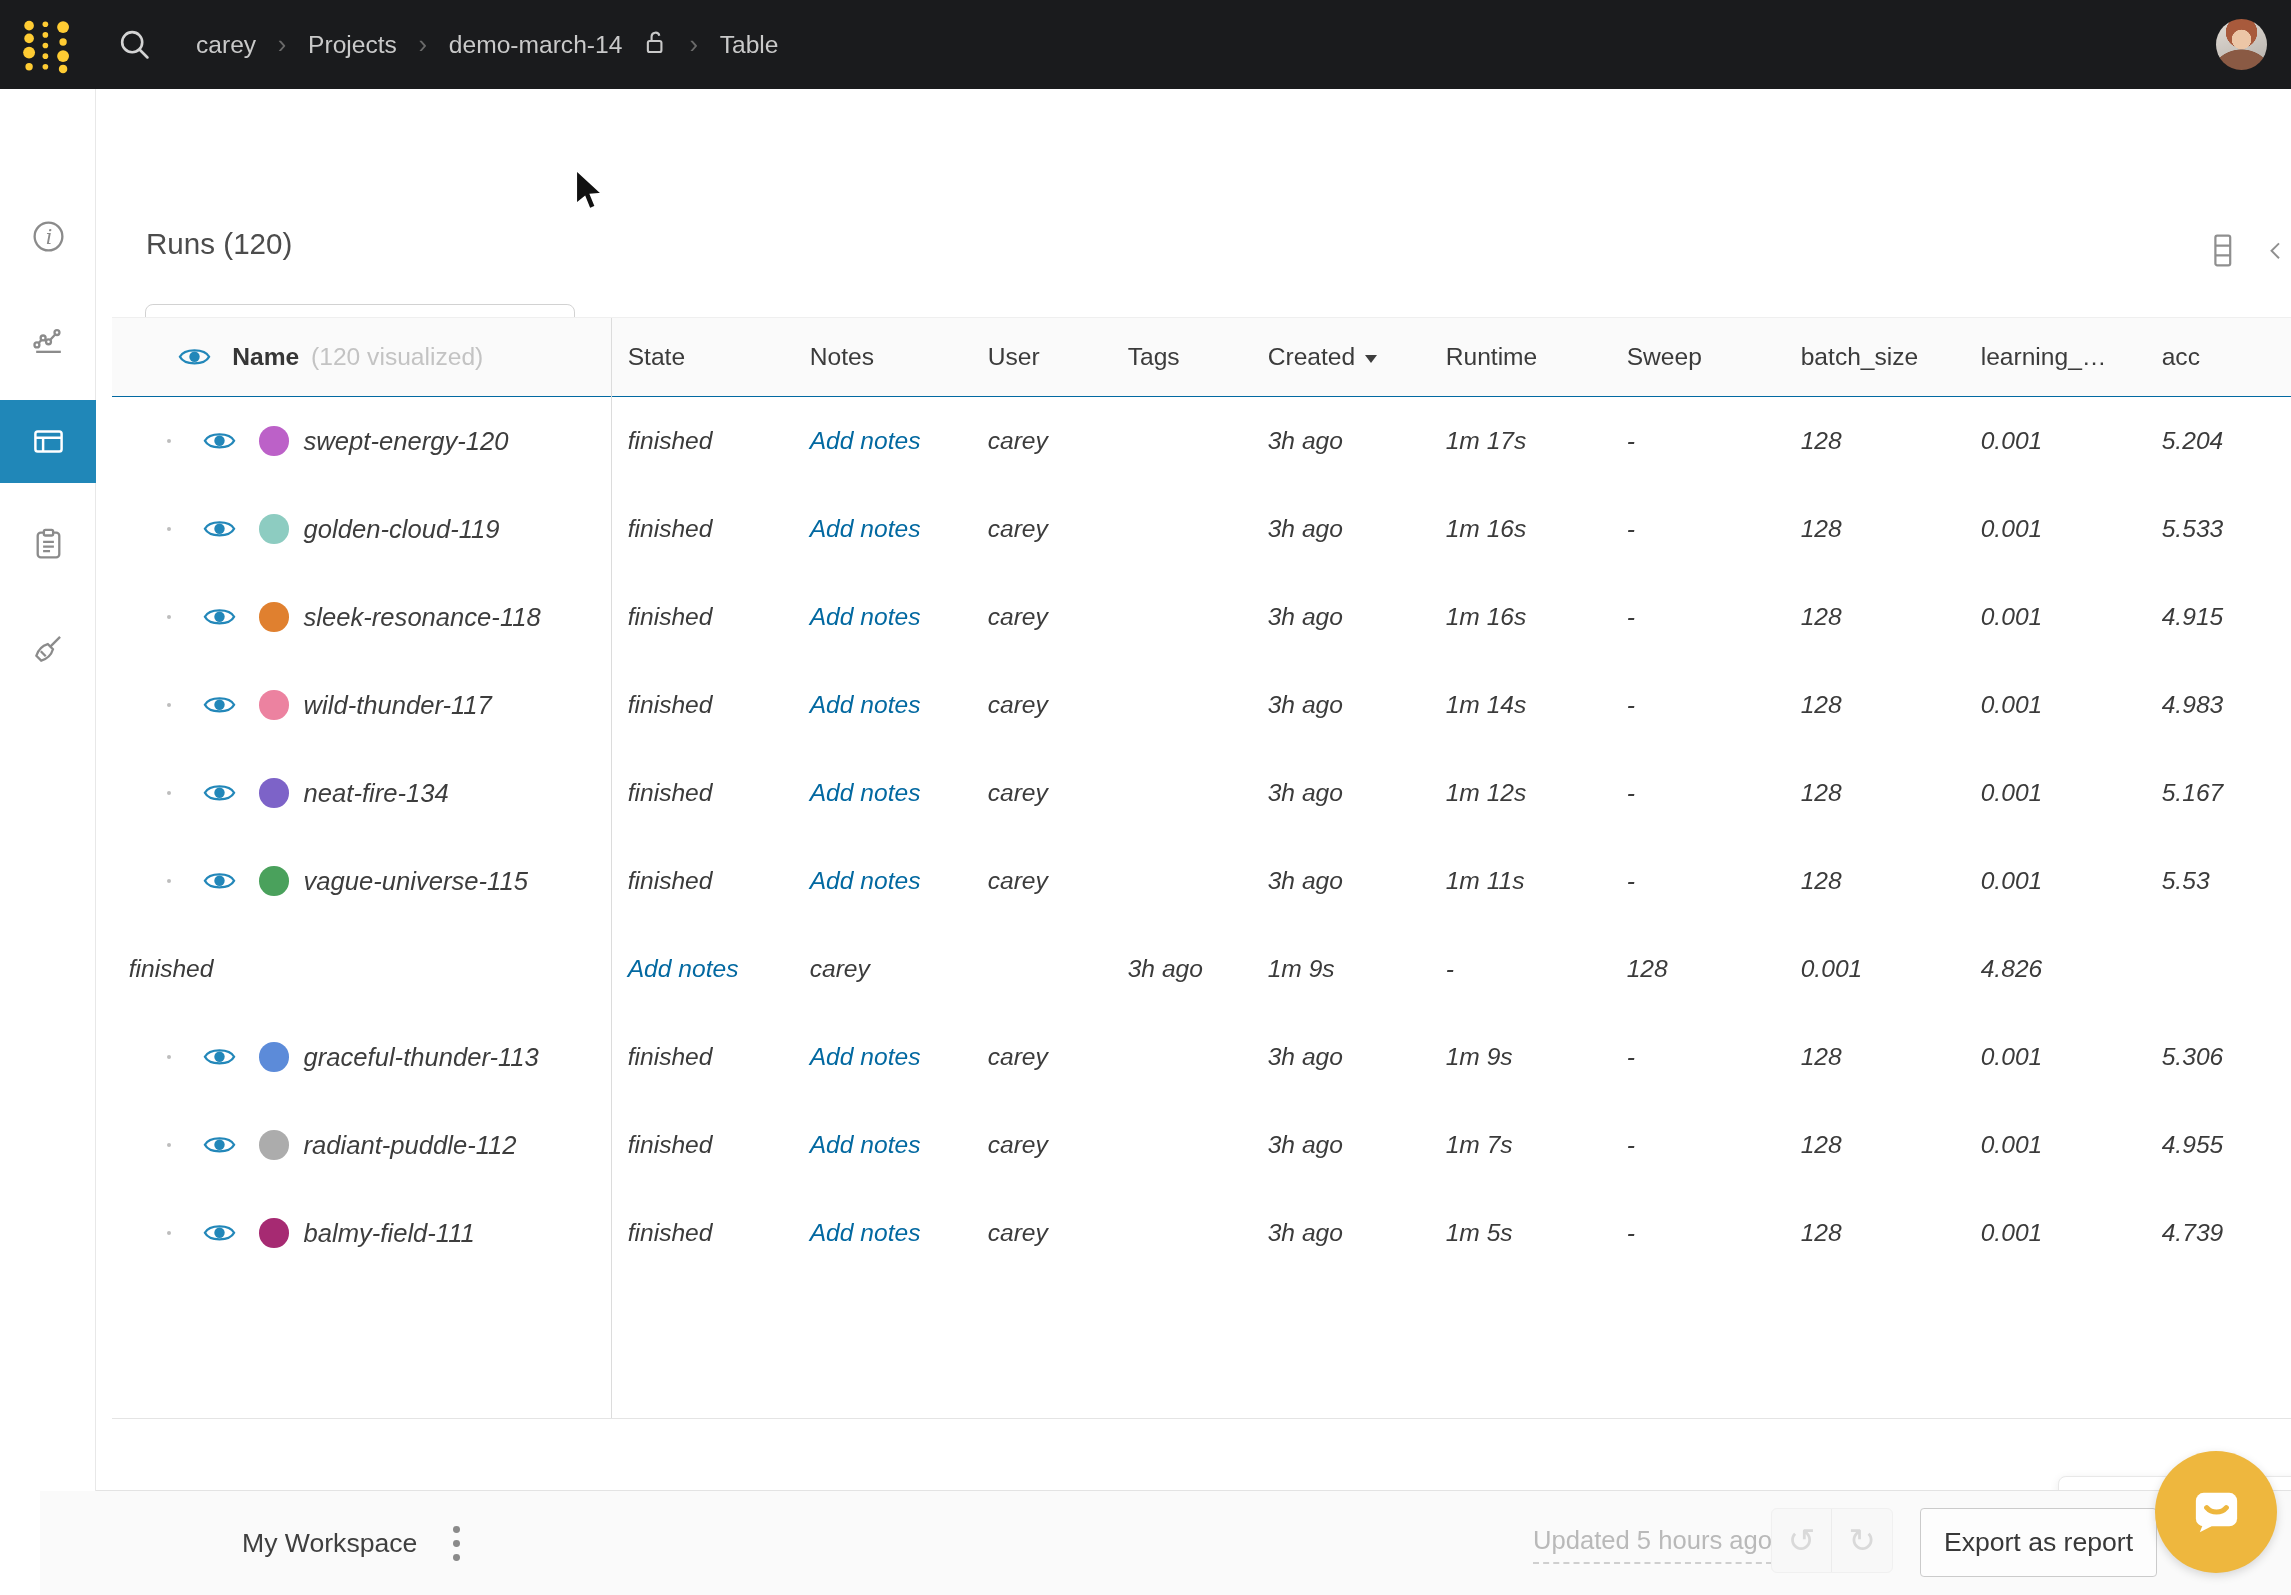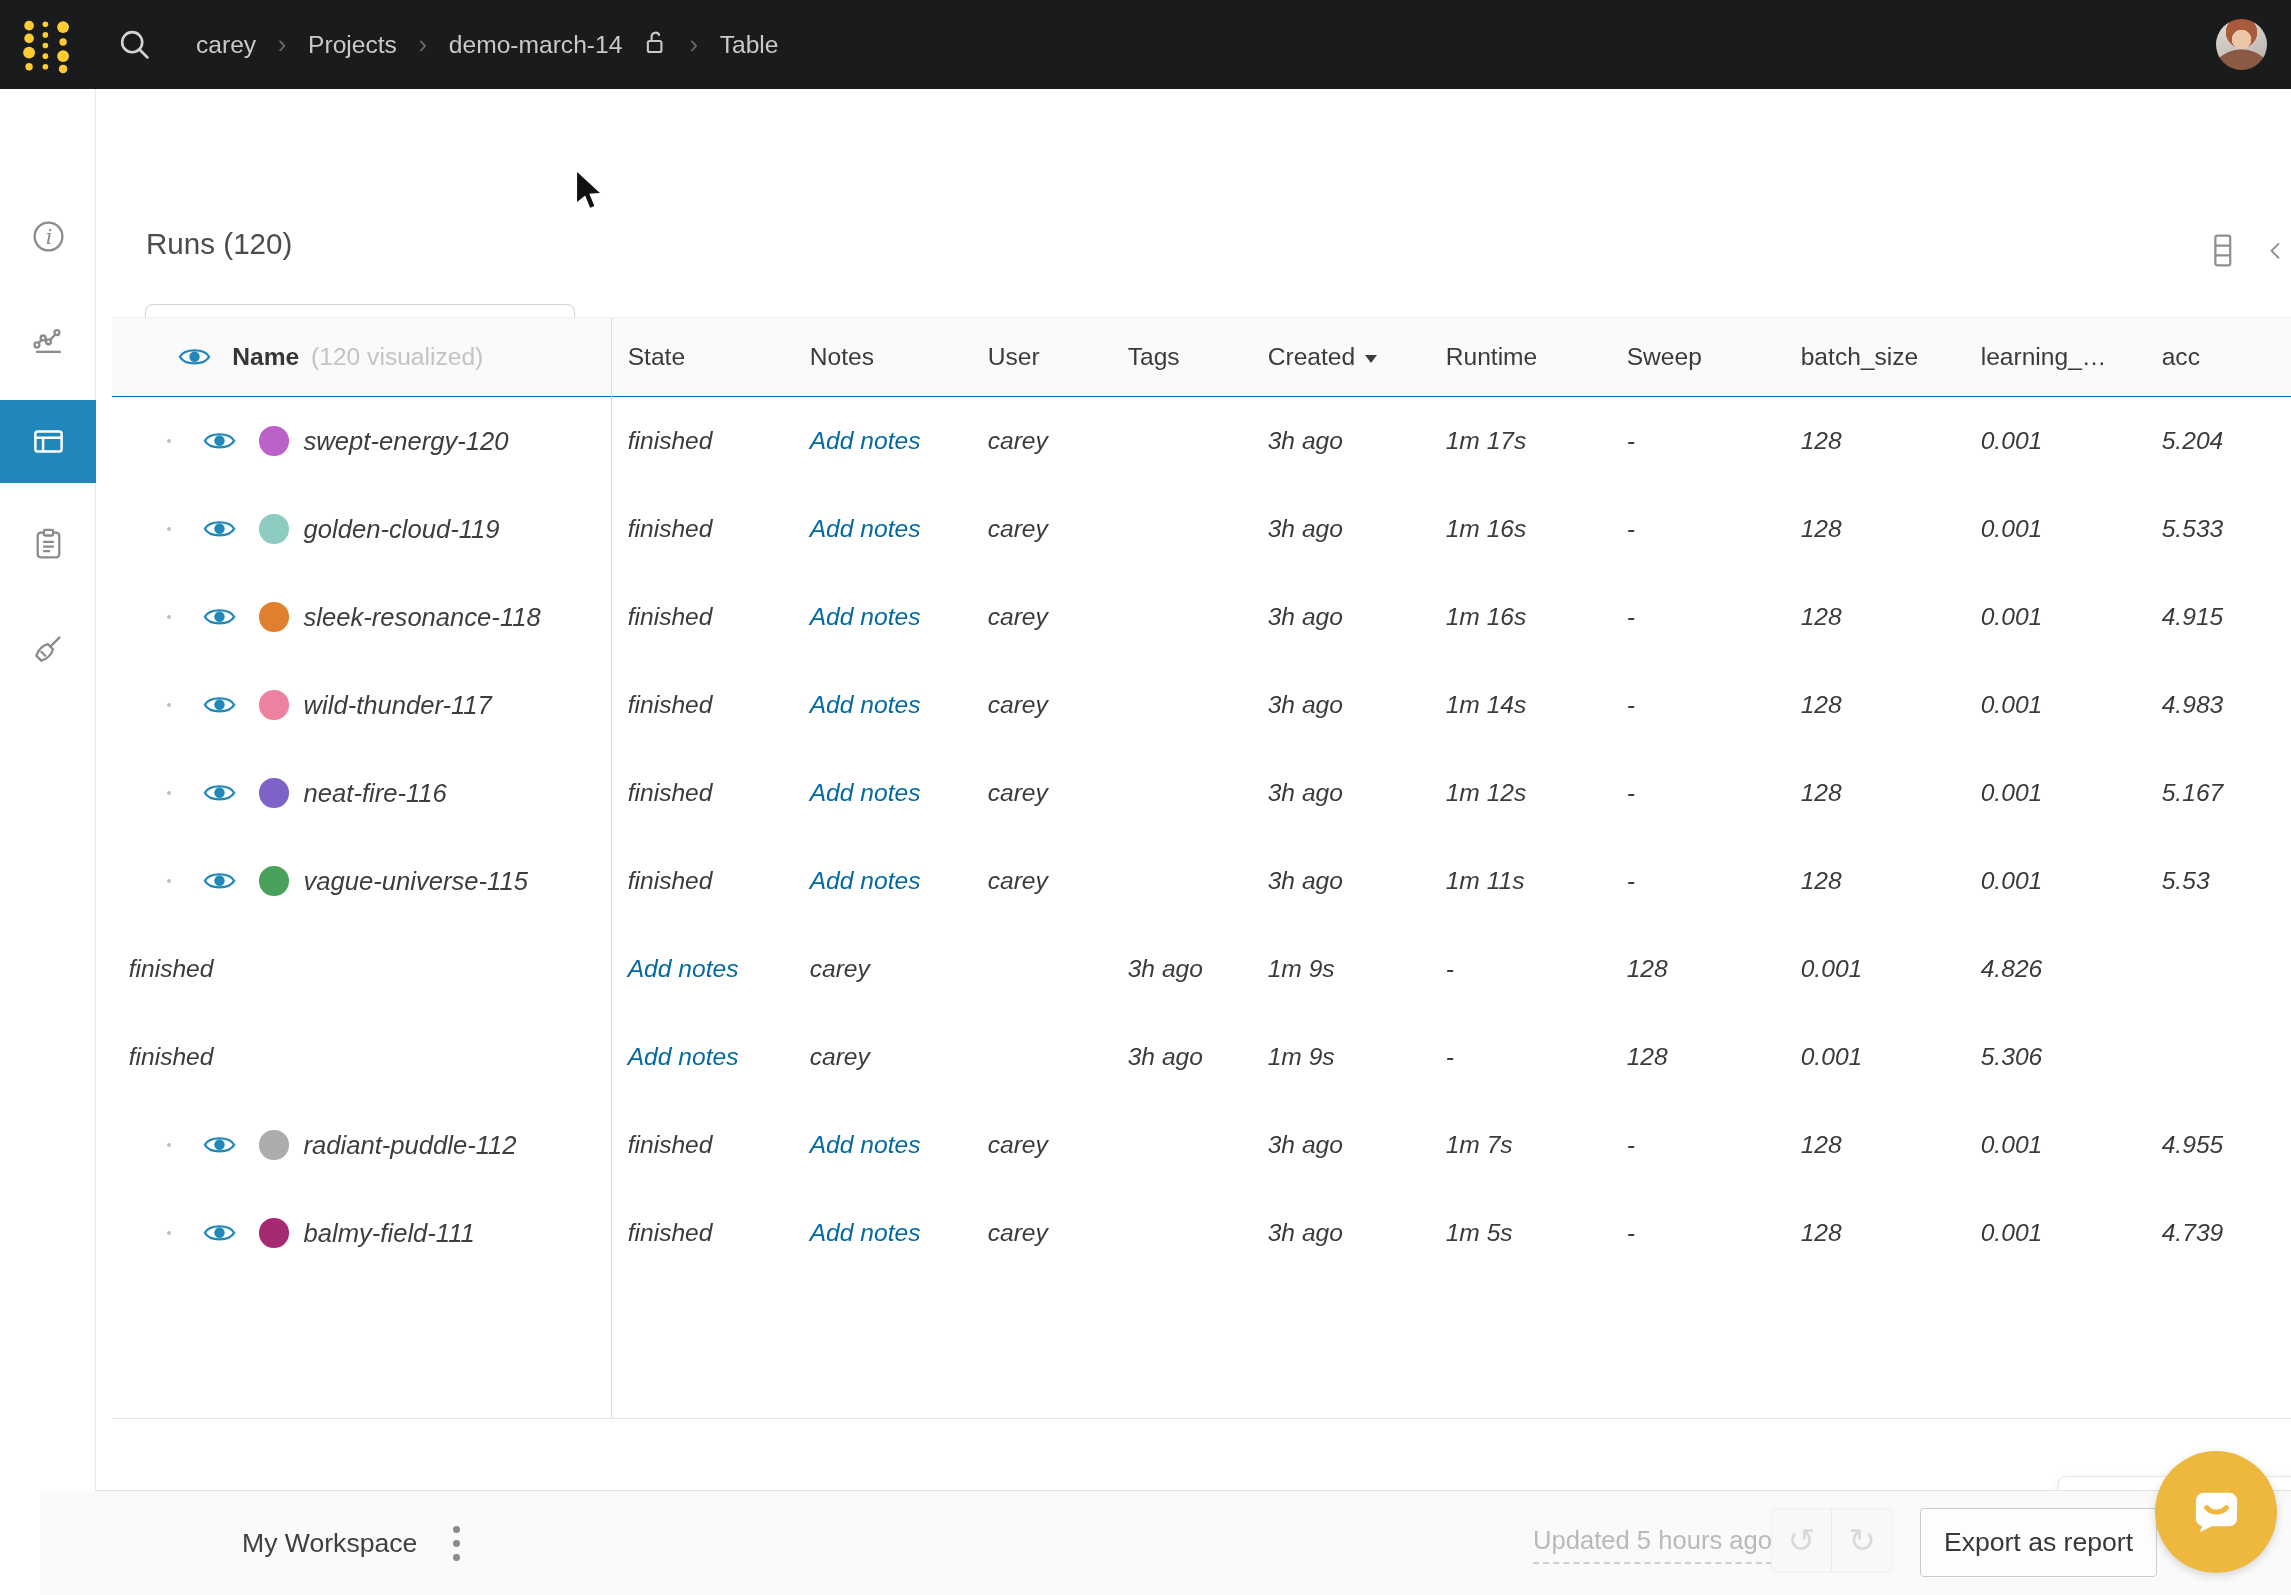--- a/index.html
+++ b/index.html
@@ -424,21 +424,21 @@
         <div class="trow rgrid">
           <div class="cname">
             <span class="dragdot"></span>
             <span class="eyewrap">
               <svg viewBox="0 0 26 18" width="33" height="23.6">
                 <path d="M1.5 9C5 2.2 21 2.2 24.5 9 21 15.8 5 15.8 1.5 9Z" fill="none" stroke="#2287b9" stroke-width="1.8"></path>
                 <circle cx="13" cy="9" r="4.1" fill="#2287b9"></circle>
               </svg>
             </span>
             <span class="colordot" style="background:#7d63c8"></span>
-            <span class="runname">neat-fire-116</span>
+            <span class="runname">neat-fire-134</span>
           </div>
           <div class="cell">finished</div>
           <div class="cell notes">Add notes</div>
           <div class="cell">carey</div>
           <div class="cell"></div>
           <div class="cell">3h ago</div>
           <div class="cell">1m 12s</div>
           <div class="cell">-</div>
           <div class="cell">128</div>
           <div class="cell">0.001</div>
@@ -473,20 +473,31 @@
           <div class="cell">carey</div>
           <div class="cell"></div>
           <div class="cell">3h ago</div>
           <div class="cell">1m 9s</div>
           <div class="cell">-</div>
           <div class="cell">128</div>
           <div class="cell">0.001</div>
           <div class="cell">4.826</div>
         </div>
         <div class="trow rgrid">
+          <div class="cname">
+            <span class="dragdot"></span>
+            <span class="eyewrap">
+              <svg viewBox="0 0 26 18" width="33" height="23.6">
+                <path d="M1.5 9C5 2.2 21 2.2 24.5 9 21 15.8 5 15.8 1.5 9Z" fill="none" stroke="#2287b9" stroke-width="1.8"></path>
+                <circle cx="13" cy="9" r="4.1" fill="#2287b9"></circle>
+              </svg>
+            </span>
+            <span class="colordot" style="background:#5c8bd9"></span>
+            <span class="runname">graceful-thunder-113</span>
+          </div>
           <div class="cell">finished</div>
           <div class="cell notes">Add notes</div>
           <div class="cell">carey</div>
           <div class="cell"></div>
           <div class="cell">3h ago</div>
           <div class="cell">1m 9s</div>
           <div class="cell">-</div>
           <div class="cell">128</div>
           <div class="cell">0.001</div>
           <div class="cell">5.306</div>

